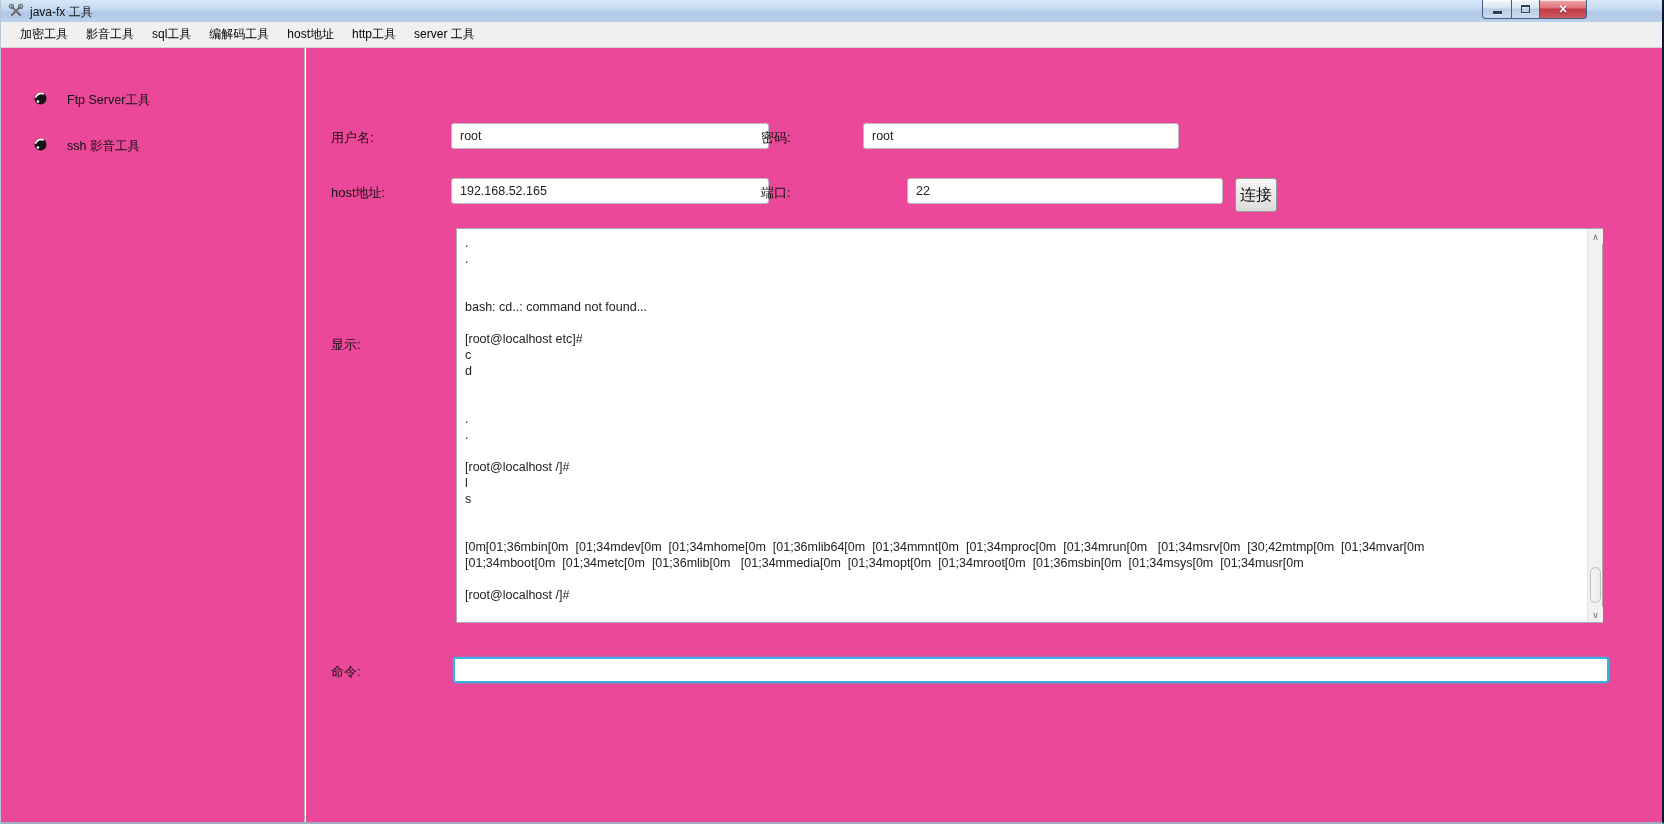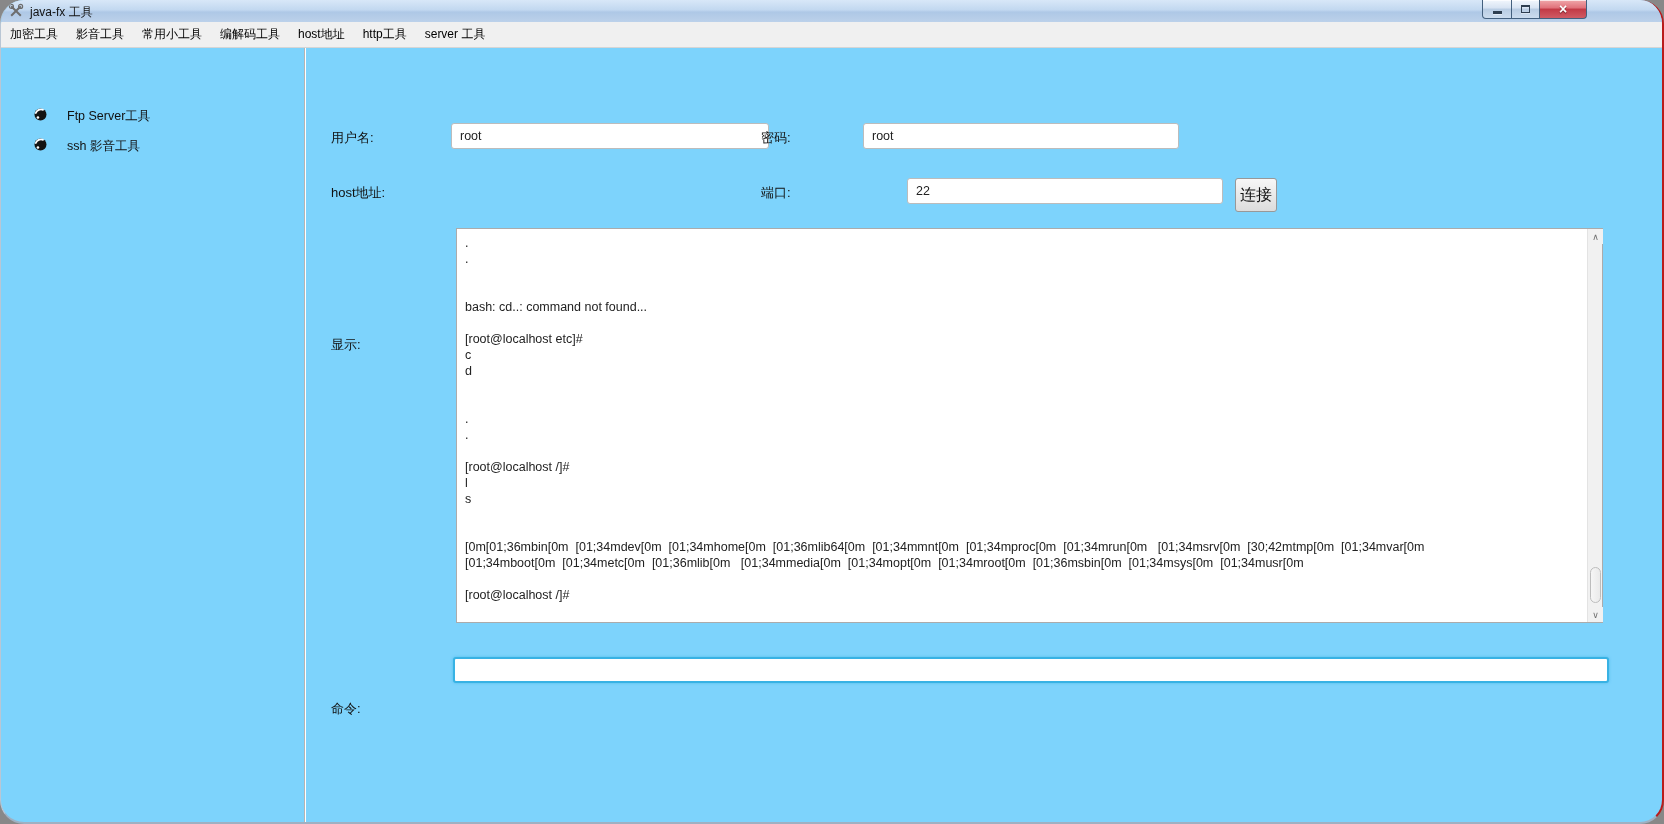--- a/index.html
+++ b/index.html
@@ -1,20 +1,20 @@
 <!DOCTYPE html>
 <html><head>
 <meta charset="utf-8">
 <style>
   * { margin:0; padding:0; box-sizing:border-box; }
   html,body { background:#888; font-family:"Liberation Sans", sans-serif; }
   #window {
     position:relative; width:1664px; height:824px; overflow:hidden;
-    background:#7dd3fc;
-    border-left:1px solid #b9c6d4; border-right:2px solid #b91c1c; border-bottom:2px solid #9fb0c2;border-radius:24px;
+    background:#ec4899;
+    border-left:1px solid #b9c6d4; border-right:2px solid #0f172a; border-bottom:2px solid #9fb0c2;
   }
   
   .titlebar {
     position:absolute; left:0; top:0; width:100%; height:22px;
     background:linear-gradient(180deg,#d8e7f8 0%,#c2d8f0 45%,#aec8e6 55%,#bcd1ea 100%);
   }
   .title-icon { position:absolute; left:7px; top:3px; width:16px; height:16px; }
   .title-text { position:absolute; left:29px; top:4px; font-size:12px; color:#111; }
   .win-controls { position:absolute; left:1481px; top:0; height:19px; display:flex; }
   .win-btn {
@@ -33,21 +33,21 @@
   }
   .min-glyph { display:block; width:9px; height:3px; background:#2e3e50; margin-top:7px;
     box-shadow:0 1px 0 rgba(255,255,255,.5); }
   .max-glyph { display:block; width:9px; height:8px; border:1px solid #2e3e50; border-top:2px solid #2e3e50;
     background:transparent; box-shadow:0 1px 0 rgba(255,255,255,.4); }
   .close-glyph { color:#fff; font-size:14px; font-weight:bold; line-height:17px; text-shadow:0 1px 1px #6e1d24; }
   
   .menubar {
     position:absolute; left:0; top:22px; width:100%; height:26px;
     background:#f0f0f0; border-bottom:1px solid #d5d5d5;
-    display:flex; align-items:center; 
+    display:flex; align-items:center; padding-left:10px;
   }
   .menu-item { font-size:12px; color:#000; padding:4px 9px; white-space:nowrap; }
   
   .side-divider { position:absolute; left:303px; top:48px; bottom:0; width:1px; background:#b4b4b4; }
   .side-divider-hl { position:absolute; left:304px; top:48px; bottom:0; width:1px; background:#ffffff; }
   .side-item { position:absolute; left:0; width:290px; height:24px; }
   .side-item .s-icon { position:absolute; left:32px; top:3px; width:15px; height:15px; }
   .side-item .s-label { position:absolute; left:66px; top:4px; font-size:12.5px; color:#111; white-space:nowrap; }
   
   .f-label { position:absolute; font-size:13px; color:#111; white-space:nowrap; }
@@ -115,32 +115,32 @@
       </div>
       <div class="win-btn close">
         <span class="close-glyph">×</span>
       </div>
     </div>
   </div>
 
   <div class="menubar">
     <span class="menu-item">加密工具</span>
     <span class="menu-item">影音工具</span>
-    <span class="menu-item">常用小工具</span>
+    <span class="menu-item">sql工具</span>
     <span class="menu-item">编解码工具</span>
     <span class="menu-item">host地址</span>
     <span class="menu-item">http工具</span>
     <span class="menu-item">server 工具</span>
   </div>
 
   <div class="side-divider"></div>
   <div class="side-divider-hl"></div>
 
 
-  <div class="side-item" style="top:104px;">
+  <div class="side-item" style="top:88px;">
     <svg class="s-icon" viewBox="0 0 14 14">
       <circle cx="7" cy="7" r="5.6" fill="#141414"></circle>
       <path d="M2.6 5.6 A5.2 5.2 0 0 1 9.4 2.6" fill="none" stroke="#fff" stroke-width="1.7" stroke-linecap="round"></path>
       <circle cx="4.6" cy="9.8" r="1.2" fill="#fff"></circle>
     </svg>
     <span class="s-label">Ftp Server工具</span>
   </div>
 
   <div class="side-item" style="top:134px;">
     <svg class="s-icon" viewBox="0 0 14 14">
@@ -151,20 +151,21 @@
     <span class="s-label">ssh 影音工具</span>
   </div>
 
   <span class="f-label" style="left:330px; top:129px; width:105px;">用户名:</span>
   <input class="tf" style="left: 450px; top: 123px; width: 318px;" value="root">
 
   <span class="f-label" style="left:760px; top:129px; width:89px;">密码:</span>
   <input class="tf" style="left: 862px; top: 123px; width: 316px;" value="root">
 
   <span class="f-label" style="left:330px; top:184px; width:105px;">host地址:</span>
+  <input class="tf" style="left: 450px; top: 178px; width: 318px;" value="192.168.52.165">
 
   <span class="f-label" style="left:760px; top:184px; width:89px;">端口:</span>
   <input class="tf" style="left: 906px; top: 178px; width: 316px;" value="22">
 
   <button class="btn-connect">连接</button>
 
   <span class="f-label" style="left:330px; top:336px; width:95px;">显示:</span>
   <div class="display-box">
     <div class="terminal-text">.
 .
@@ -193,16 +194,16 @@
       <div class="sb-arrow up">
           <span>∧</span>
         </div>
       <div class="sb-thumb"></div>
       <div class="sb-arrow down">
           <span>∨</span>
         </div>
     </div>
   </div>
 
-  <span class="f-label" style="left:330px; top:663px; width:95px;margin-top:37px;">命令:</span>
+  <span class="f-label" style="left:330px; top:663px; width:95px;">命令:</span>
   <input class="tf-command" value="" style="">
 
 </div>
 
 </body></html>

